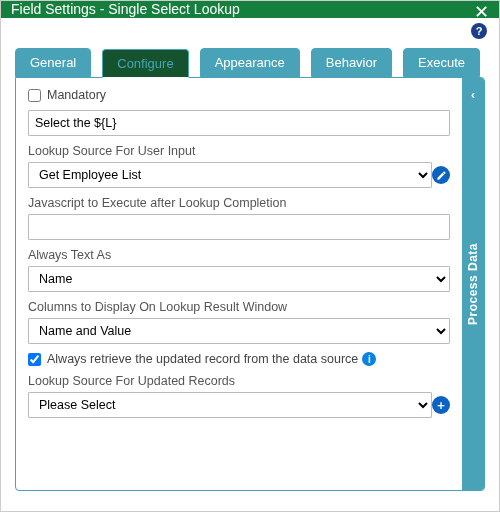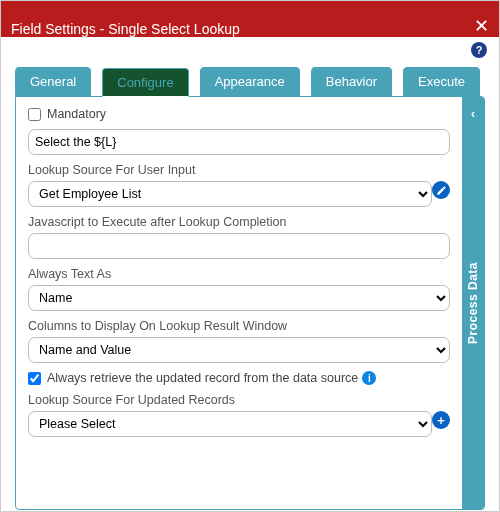--- a/index.html
+++ b/index.html
@@ -1,23 +1,23 @@
 <!DOCTYPE html>
 <html><head>
 <meta charset="utf-8">
 <style>
   * { box-sizing: border-box; font-family: Arial, Helvetica, sans-serif; }
   body { margin: 0; background: #f5f5f5; }
   .window { width: 500px; height: 512px; background: #fff; position: relative; border: 1px solid #ccc; }
   .titlebar {
-    background: #b91c1c;
-    color: #fff;
-    height: 36px;
-    display: flex;
-    align-items: flex-end;
+    background: #15803d;
+    color: #fff;
+    height: 17px;
+    display: flex;
+    align-items: flex-start;
     padding: 0 10px;
     font-size: 14px;
     justify-content: space-between;
   }
   .titlebar .close {
     font-size: 18px;
     cursor: pointer;
     color: #fff;
   }
   .helpbar {
@@ -100,30 +100,30 @@
     letter-spacing: 0.5px;
   }
   .row { margin-bottom: 8px; }
   .chk-row { display: flex; align-items: center; gap: 6px; margin-bottom: 8px; }
   .chk-row input { margin: 0; }
   .lbl { display: block; margin-bottom: 4px; color: #555; font-size: 12.5px; }
   .field {
     width: 100%;
     height: 26px;
     border: 1px solid #bbb;
-    border-radius: 7px;
+    border-radius: 1px;
     padding: 2px 6px;
     font-size: 12.5px;
     background: #fff;
   }
   select.field {
     appearance: menulist;
     padding-right: 18px;
   }
-  .field-line { display: flex; }
+  .field-line { display: flex; align-items: center; }
   .field-line .field { flex: 1; }
   .round-btn {
     width: 18px; height: 18px; border-radius: 50%;
     display: flex; align-items: center; justify-content: center;
     color: #fff; font-size: 12px; font-weight: bold;
     cursor: pointer; flex-shrink: 0;
   }
   .round-blue { background: #0a63c2; }
   .info-dot {
     width: 14px; height: 14px; border-radius: 50%;

